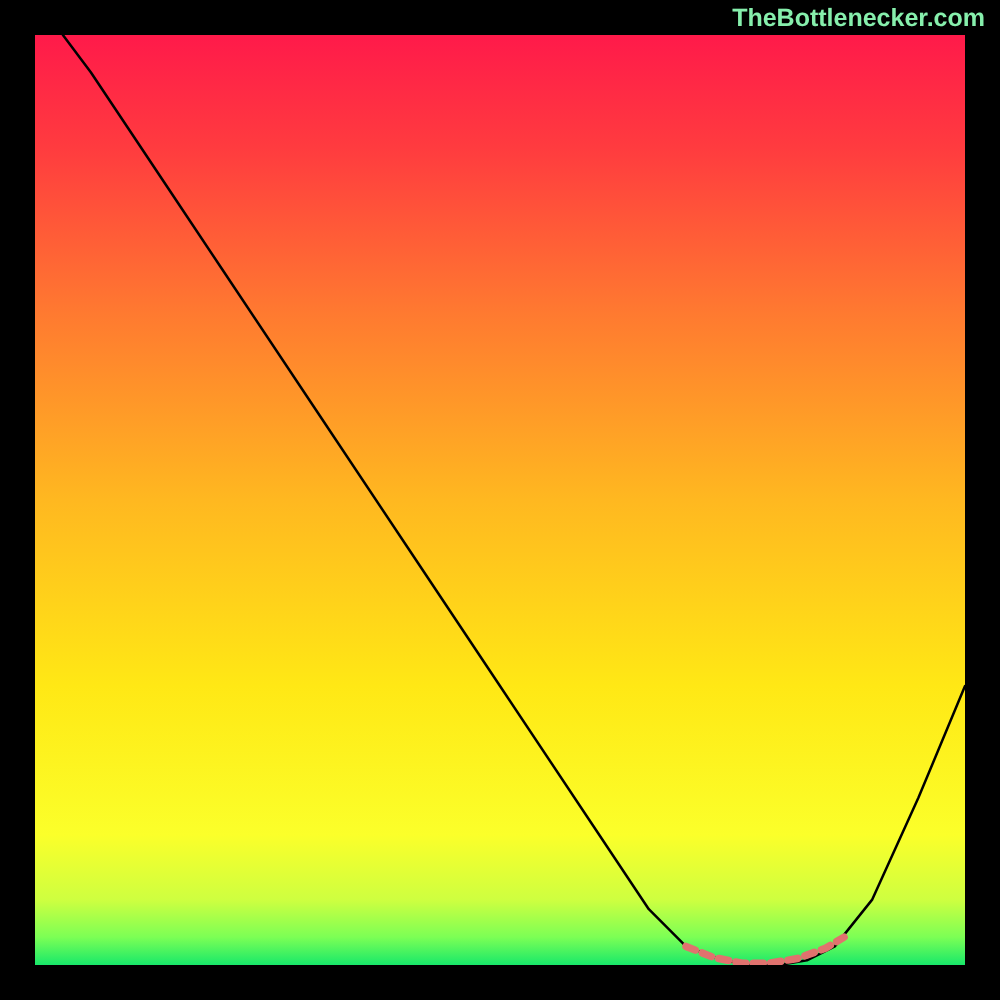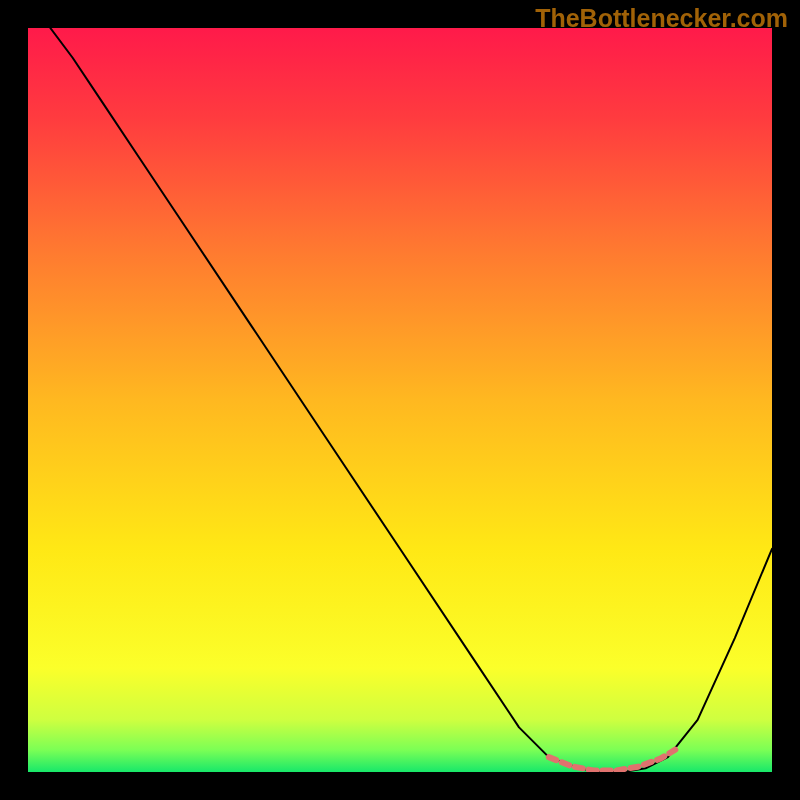--- a/index.html
+++ b/index.html
@@ -8,22 +8,22 @@
     width: 800px;
     height: 800px;
     background: #000;
     position: relative;
     font-family: Arial, Helvetica, sans-serif;
   }
   .watermark {
     position: absolute;
     top: 4px;
     right: 12px;
-    color: #a16207;
-    font-size: 25px;
+    color: #86efac;
+    font-size: 20px;
     font-weight: bold;
     z-index: 10;
   }
   .plot-area {
     position: absolute;
     left: 28px;
     top: 28px;
     width: 744px;
     height: 744px;
   }

